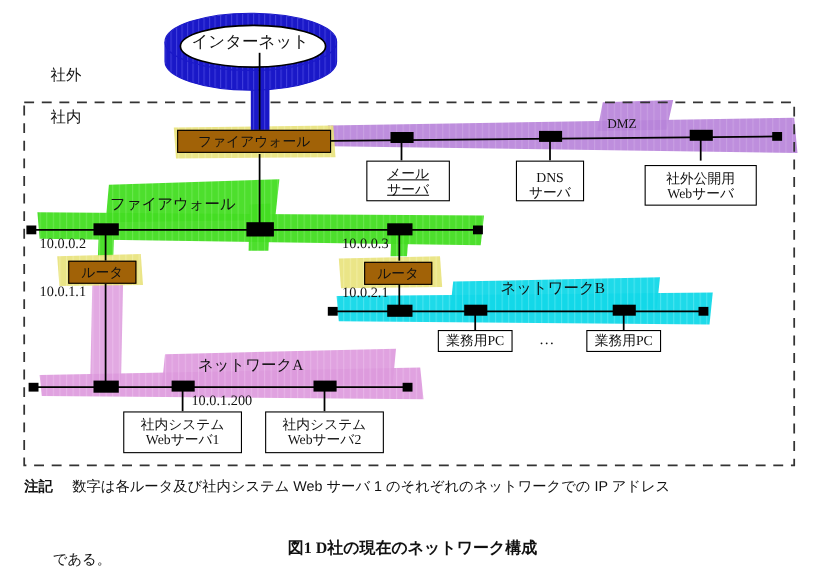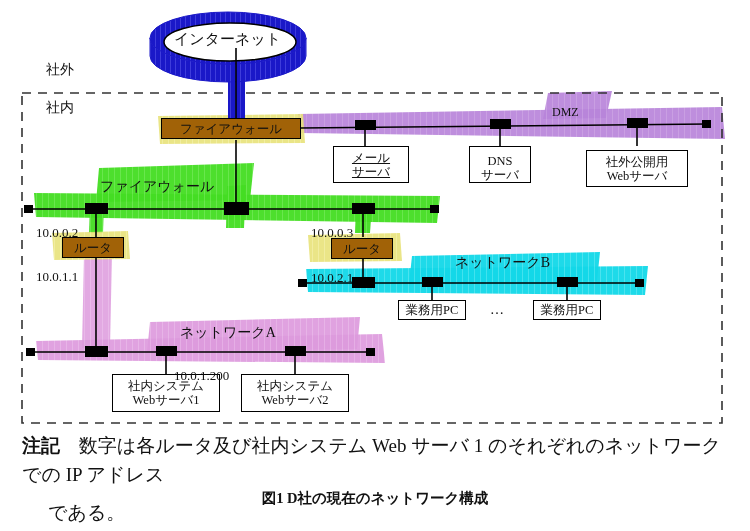--- a/index.html
+++ b/index.html
@@ -7,39 +7,39 @@
     width:750px;height:531px;position:relative;overflow:hidden;
     font-family:"Liberation Serif","DejaVu Serif",serif;
     color:#111111;
   }
   #stage{position:absolute;left:0;top:0;width:750px;height:531px;}
   svg#diagram{position:absolute;left:0;top:0;width:750px;height:531px;}
 
   
   .lbl{position:absolute;white-space:nowrap;line-height:1;}
   .zone-lbl{font-size:14px;}
-  .ip-lbl{font-size:13px;font-family:"Liberation Serif","DejaVu Serif",serif;margin-top:12px;}
+  .ip-lbl{font-size:13px;font-family:"Liberation Serif","DejaVu Serif",serif;}
   .net-lbl{font-size:14px;}
   .dmz-lbl{font-size:12px;}
   .dots{font-size:14px;letter-spacing:1px;}
 
   
   .nbox{
     position:absolute;box-sizing:border-box;
     border:1.4px solid #000;background:#ffffff;
     display:flex;flex-direction:column;align-items:center;justify-content:center;
     font-size:12.5px;line-height:1.12;text-align:center;z-index:6;
   }
   .nbox.hl{background:#a16207;}
   .nbox span{display:block;}
 
   
   .note{
-    position:absolute;font-size:19px;line-height:1.5;
-    font-family:Liberation Serif, serif;
+    position:absolute;font-size:13px;line-height:1.5;
+    font-family:Liberation Sans, sans-serif;
   }
   .figcap{
     position:absolute;width:750px;text-align:center;
     font-size:14.5px;font-weight:bold;
     font-family:"Liberation Serif","DejaVu Serif",serif;
   }
 </style>
 </head>
 <body>
 

